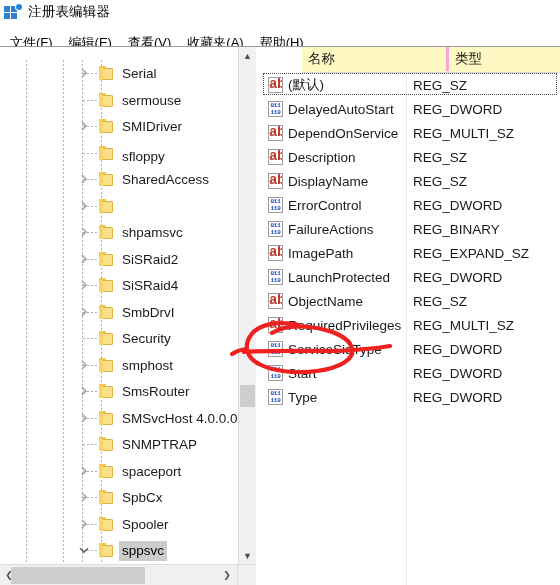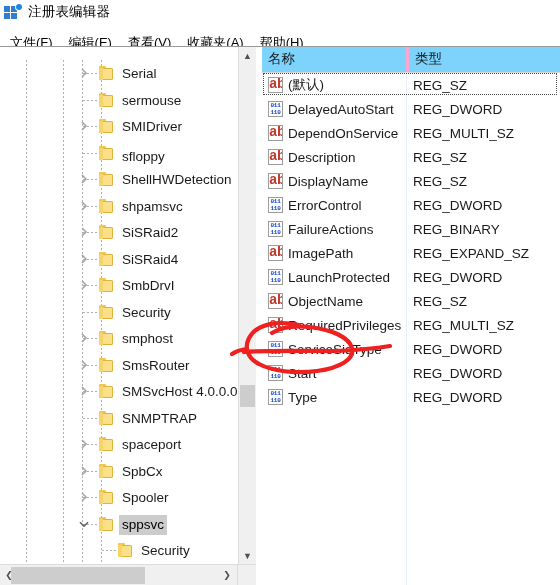--- a/index.html
+++ b/index.html
@@ -274,22 +274,23 @@
     width: 298px;
     height: 539px;
     background: #ffffff;
     border-top: 1px solid #9a9a9a;
     box-sizing: border-box;
     overflow: hidden;
   }
   #list-header {
     position: relative;
     height: 25px;
-    background: #7dd3fc;
+    background: #fef9c3;
     border-bottom: 1px solid #d8d8d8;
+    margin-left: 40px;
   }
   .col-head {
     position: absolute;
     top: 0;
     height: 24px;
     line-height: 24px;
     font-size: 13.5px;
     color: #1a1a1a;
     padding-left: 6px;
     box-sizing: border-box;
@@ -442,21 +443,34 @@
             <div class="twisty" style="left: 77px; top: 6px;">
               <svg width="14" height="14" viewBox="0 0 14 14">
                 <path d="M5 3 L9 7 L5 11" fill="none" stroke="#a6a6a6" stroke-width="1.6"></path>
               </svg>
             </div>
             <div class="folder" style="left: 99px; top: 6px;">
               <div class="tab"></div>
               <div class="body"></div>
               <div class="shade"></div>
             </div>
-            <div class="node-label" style="left: 119px; top: 4px;">ShellHWDetection</div>
+            <div class="node-label" style="left: 119px; top: 4px;">SharedAccess</div>
+          </div>
+          <div class="tree-row">
+            <div class="stub" style="left: 83px; width: 16px; top: 13px;"></div>
+            <div class="twisty" style="left: 77px; top: 6px;">
+              <svg width="14" height="14" viewBox="0 0 14 14">
+                <path d="M5 3 L9 7 L5 11" fill="none" stroke="#a6a6a6" stroke-width="1.6"></path>
+              </svg>
+            </div>
+            <div class="folder" style="left: 99px; top: 6px;">
+              <div class="tab"></div>
+              <div class="body"></div>
+              <div class="shade"></div>
+            </div>
           </div>
           <div class="tree-row">
             <div class="stub" style="left: 83px; width: 16px; top: 13px;"></div>
             <div class="twisty" style="left: 77px; top: 6px;">
               <svg width="14" height="14" viewBox="0 0 14 14">
                 <path d="M5 3 L9 7 L5 11" fill="none" stroke="#a6a6a6" stroke-width="1.6"></path>
               </svg>
             </div>
             <div class="folder" style="left: 99px; top: 6px;">
               <div class="tab"></div>

